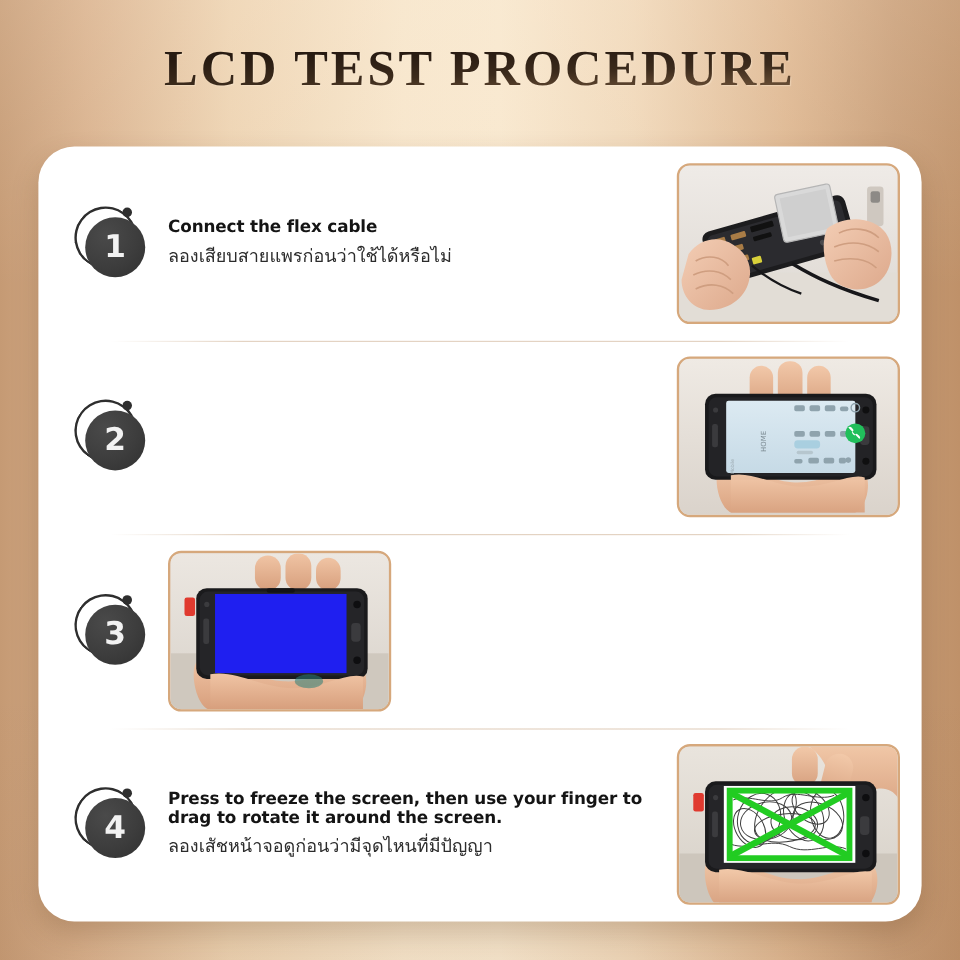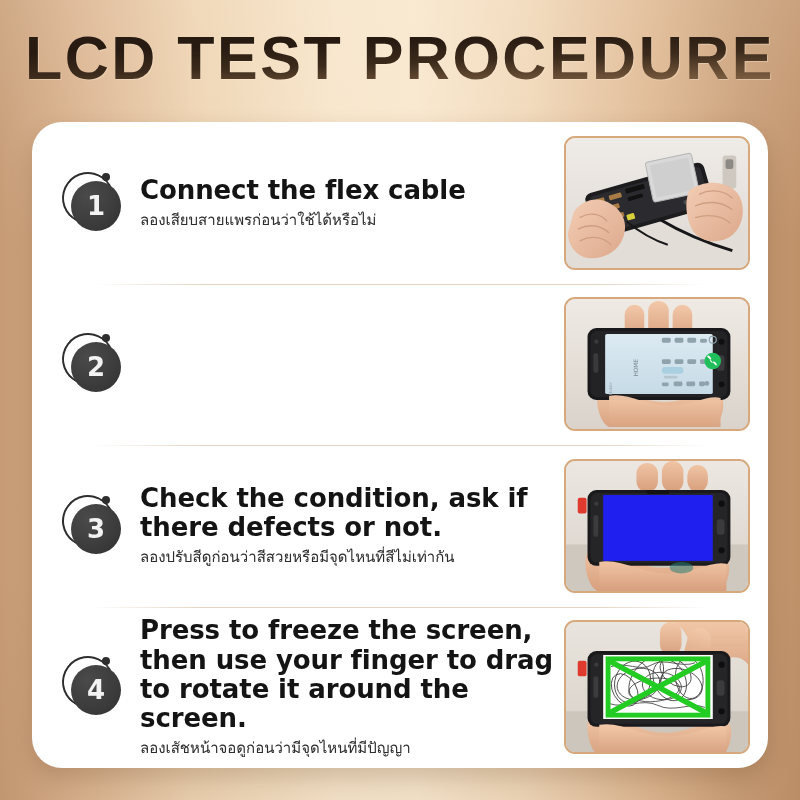--- a/index.html
+++ b/index.html
@@ -47,23 +47,23 @@
   #title-wrap {
     position: absolute;
     left: 0; right: 0;
     top: 26px;
     height: 70px;
     text-align: center;
     z-index: 5;
   }
   #title {
     display: inline-block;
-    font-family: Liberation Sans, sans-serif;
+    font-family: Liberation Serif, serif;
     font-weight: 700;
-    font-size: 61px;
+    font-size: 42px;
     letter-spacing: 2.5px;
     line-height: 64px;
     background-image: linear-gradient(178deg,
         #2a1d13 0%,
         #271a11 30%,
         #3c2b1c 56%,
         #6a4f36 78%,
         #8a6a4a 94%,
         #9a7854 100%);
     -webkit-background-clip: text;
@@ -163,21 +163,21 @@
 
   
   .text-block {
     flex: 1 1 auto;
     min-width: 0;
     padding-right: 10px;
   }
   .title-en {
     font-family: "DejaVu Sans", "Liberation Sans", sans-serif;
     font-weight: 700;
-    font-size: 26px;
+    font-size: 14px;
     line-height: 1.12;
     color: #141414;
     letter-spacing: -0.1px;
     margin-bottom: 5px;
   }
   .sub-th {
     font-family: "DejaVu Sans", "Liberation Sans", sans-serif;
     font-size: 15px;
     line-height: 1.35;
     color: #2c2c2c;
@@ -354,24 +354,20 @@
           <path d="M44 100 C62 96 82 110 104 110 C128 110 146 98 158 102 L158 132 L44 132 Z" fill="url(#sk2)" opacity="0.97"></path>
         </svg>
       </div>
     </div>
 
     <div class="step">
       <div class="badge">
         <div class="ring"></div>
         <div class="ring-dot"></div>
         <div class="disc">3</div>
-      </div>
-      <div class="text-block">
-        <div class="title-en">Check the condition, ask if there defects or not.</div>
-        <div class="sub-th">ลองปรับสีดูก่อนว่าสีสวยหรือมีจุดไหนที่สีไม่เท่ากัน</div>
       </div>
       <div class="photo">
         <svg viewBox="0 0 186 134" preserveAspectRatio="none">
           <defs>
             <linearGradient id="bgp3" x1="0" y1="0" x2="0" y2="1">
               <stop offset="0" stop-color="#ece7e1"></stop>
                 <stop offset="1" stop-color="#d8d2ca"></stop>
             </linearGradient>
             <linearGradient id="sk3" x1="0" y1="0" x2="0" y2="1">
               <stop offset="0" stop-color="#f0c4a4"></stop>

